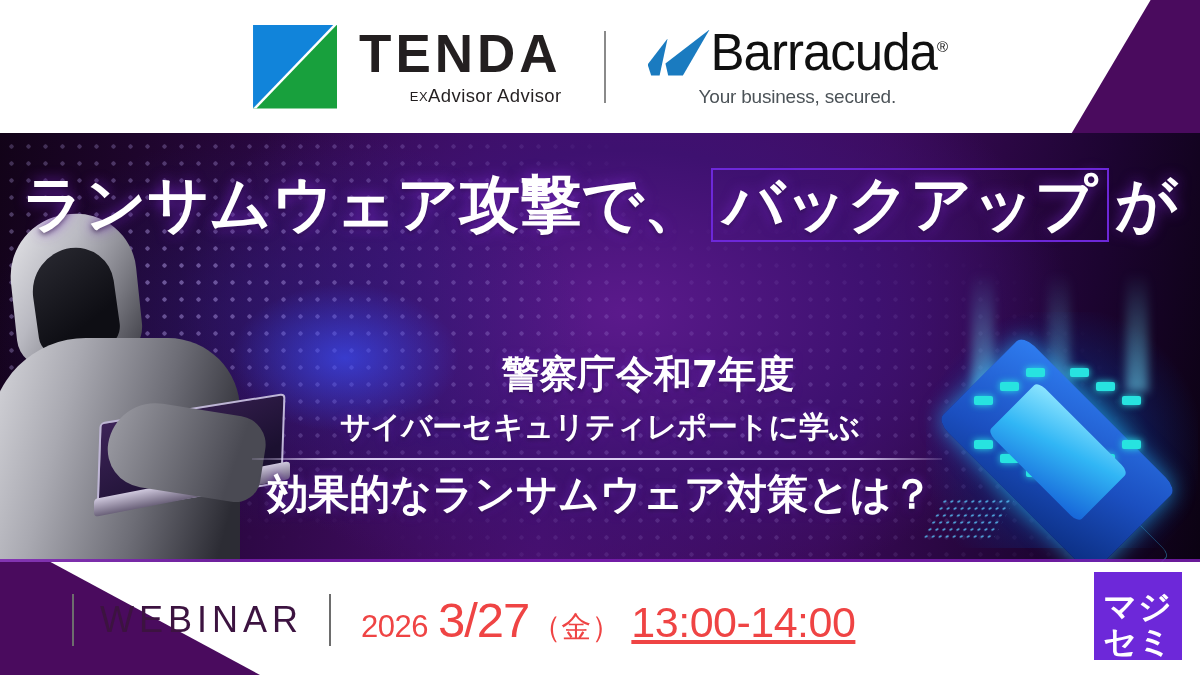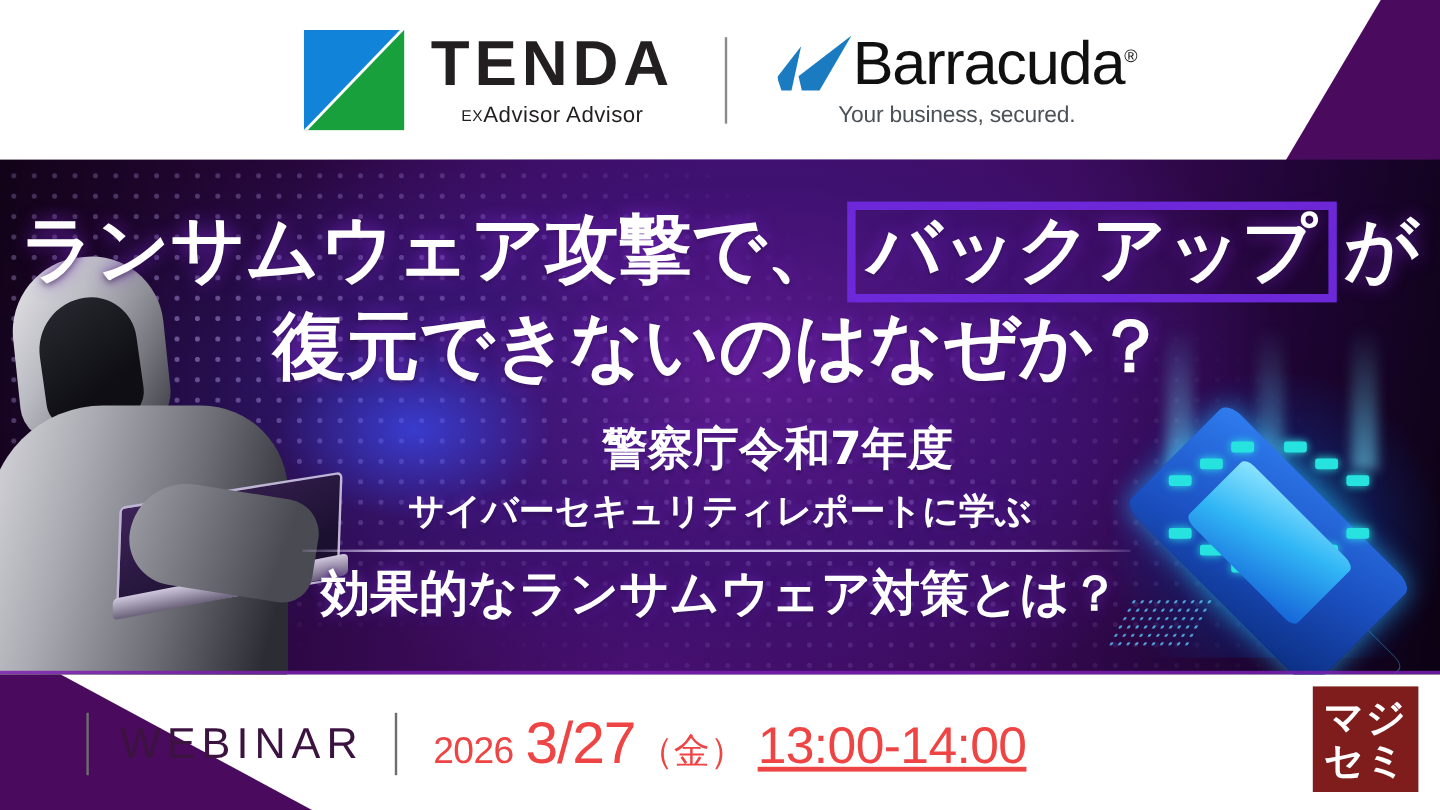--- a/index.html
+++ b/index.html
@@ -79,21 +79,21 @@
   }
   #tenda-mark .slash {
     position: absolute;
     inset: 0;
     background: #ffffff;
     clip-path: polygon(96% 0, 100% 0, 4% 100%, 0 100%);
   }
   #tenda-words {
     display: flex;
     flex-direction: column;
-    align-items: center;
+    align-items: flex-end;
     line-height: 1;
   }
   #tenda-name {
     font-size: 53px;
     font-weight: bold;
     letter-spacing: 4px;
     color: #231f20;
     font-family: "Liberation Sans", sans-serif;
   }
   #tenda-tagline {
@@ -394,25 +394,24 @@
     left: 0;
     width: 1200px;
     text-align: center;
     font-size: 61px;
     line-height: 1;
     white-space: nowrap;
     text-shadow: 0 0 14px rgba(120,40,200,0.85), 0 2px 5px rgba(0,0,0,0.55);
   }
   .boxed {
     display: inline-block;
-    border: 7px solid #6d28d9;
+    border: 2px solid #6d28d9;
     padding: 3px 10px 6px 10px;
     margin: 0 6px;
     line-height: 1;
-    font-family: Liberation Serif, serif;
   }
   #subtitle-1 {
     position: absolute;
     top: 355px;
     left: 0;
     width: 1200px;
     text-align: center;
     font-size: 38px;
     line-height: 1;
     white-space: nowrap;
@@ -507,25 +506,25 @@
     padding-left: 10px;
     letter-spacing: -0.5px;
     text-decoration: underline;
   }
   #majisemi-logo {
     position: absolute;
     right: 18px;
     top: 7px;
     width: 88px;
     height: 88px;
-    background: #7f1d1d;
+    background: #6d28d9;
     display: flex;
     flex-direction: column;
     align-items: center;
-    justify-content: center;
+    justify-content: flex-end;
     color: #ffffff;
     font-family: "DejaVu Sans", sans-serif;
     font-weight: bold;
     font-size: 33px;
     line-height: 1.08;
     letter-spacing: 1px;
   }
 </style>
 </head>
 <body>
@@ -599,21 +598,20 @@
       <div class="body-inner"></div>
       <div class="micro-dots"></div>
     </div>
 
     <div id="hero-bottom-line"></div>
   </div>
 
   <div id="hero-text">
     <div id="headline-1" class="jp"><span>ランサムウェア攻撃で、</span><span class="boxed">バックアップ</span><span>が</span></div>
 
-    <div id="headline-2" class="jp">復元できないのはなぜか？</div>
 
     <div id="subtitle-1" class="jp">警察庁令和7年度</div>
     <div id="subtitle-2" class="jp">サイバーセキュリティレポートに学ぶ</div>
     <div id="subtitle-divider"></div>
     <div id="subtitle-3" class="jp">効果的なランサムウェア対策とは？</div>
   </div>
 
   <div id="footer">
     <div id="footer-inner">
       <div class="vrule"></div>

